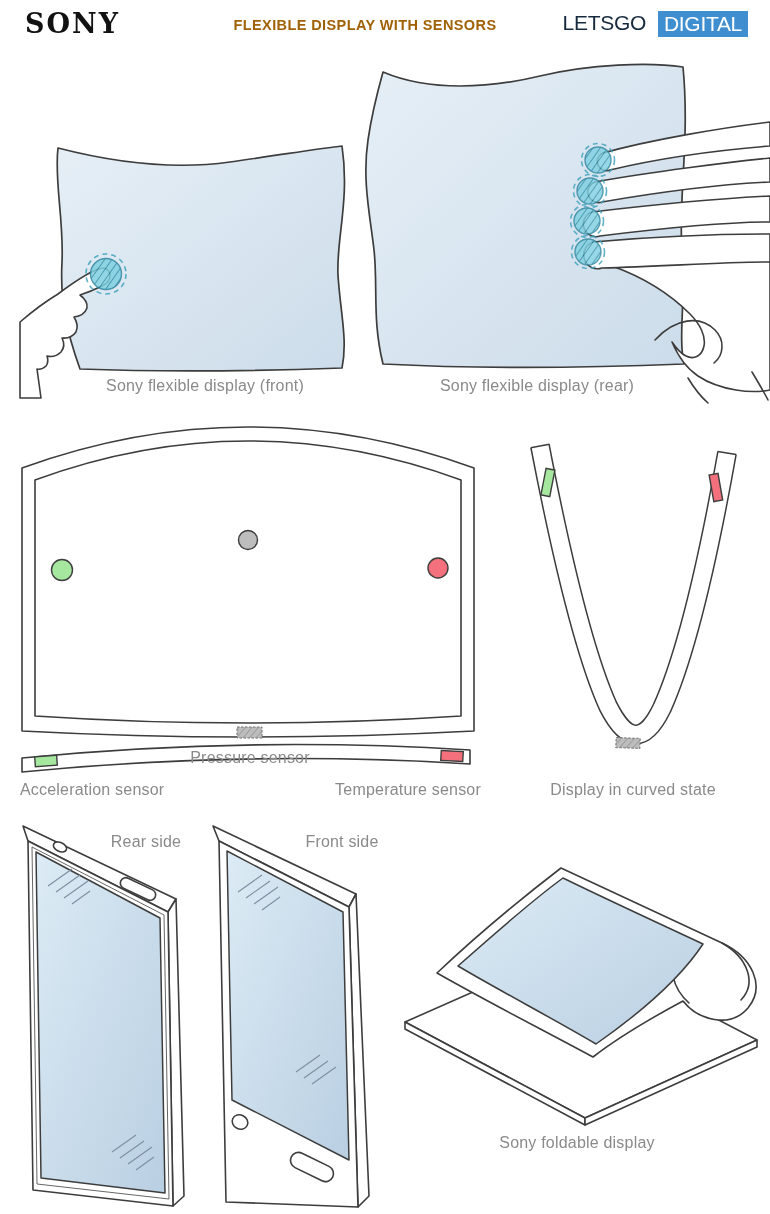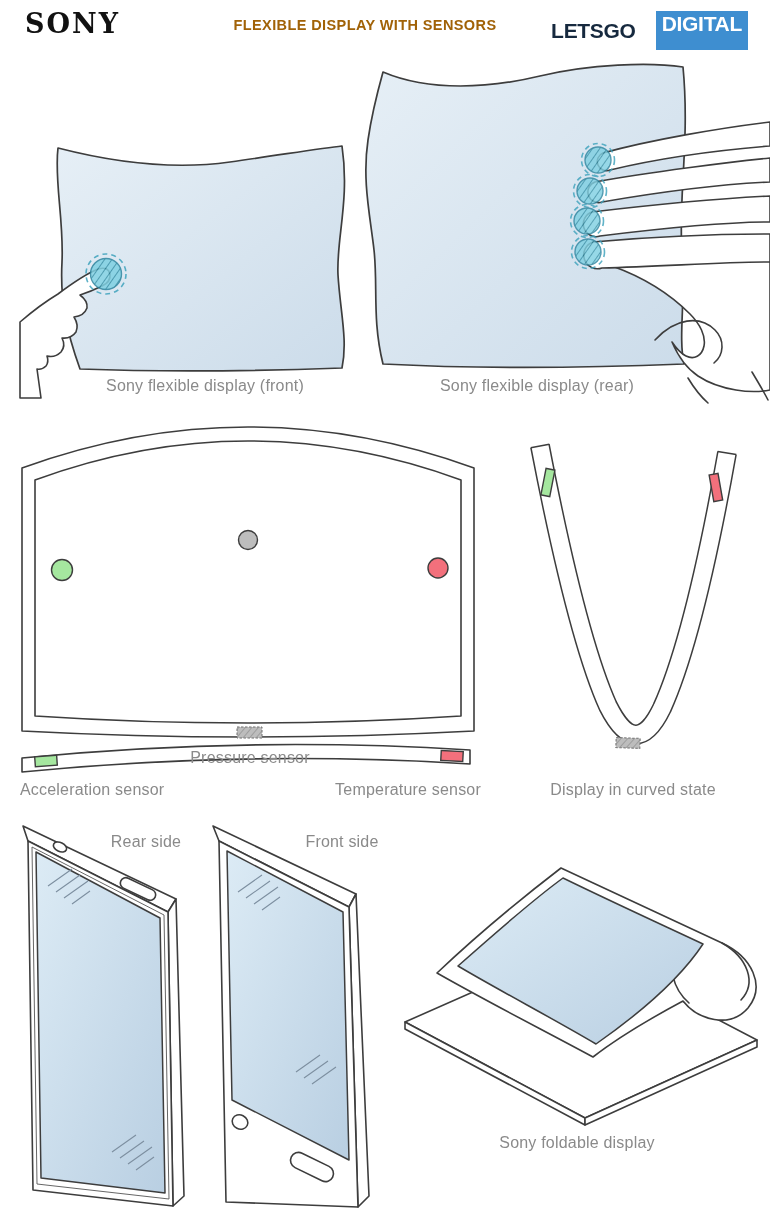--- a/index.html
+++ b/index.html
@@ -5,24 +5,24 @@
   html,body{margin:0;padding:0;background:#ffffff;}
   body{width:770px;height:1214px;position:relative;overflow:hidden;
        font-family:"Liberation Sans",sans-serif;}
   .header{position:absolute;left:0;top:0;width:770px;height:50px;}
   .sony{position:absolute;left:25px;top:8px;
         font-family:"DejaVu Serif","Liberation Serif",serif;
         font-weight:900;font-size:27px;letter-spacing:2px;color:#111;}
   .title{position:absolute;left:365px;top:17px;transform:translateX(-50%);
          font-size:14.5px;font-weight:bold;letter-spacing:.4px;color:#a16207;
          white-space:nowrap;}
-  .lgd{position:absolute;right:22px;top:11px;display:flex;align-items:center;
-       font-weight:bold;font-size:21px;letter-spacing:-.3px;}
+  .lgd{position:absolute;right:22px;top:11px;display:flex;align-items:flex-start;
+       font-weight:normal;font-size:21px;letter-spacing:-.3px;}
   .lgd1{color:var(--logo_navy);}
-  .lgd2{background:var(--logo_blue);color:#fff;padding:1px 6px 14px;margin-left:20px;}
+  .lgd2{background:var(--logo_blue);color:#fff;padding:1px 6px 1px;margin-left:12px;}
   svg.art{position:absolute;left:0;top:0;}
   .ln{fill:#ffffff;stroke:var(--line);stroke-width:1.6;stroke-linejoin:round;}
   .lnf{fill:none;stroke:var(--line);stroke-width:1.6;stroke-linecap:round;}
   .thin{fill:none;stroke:#555;stroke-width:.9;}
   .cap{font-family:"Liberation Sans",sans-serif;font-size:16px;
        fill:var(--caption);letter-spacing:.2px;}
   .sheet{fill:url(#gradSheet);stroke:var(--line);stroke-width:1.7;stroke-linejoin:round;}
   .screen{fill:url(#gradScreen);stroke:var(--line);stroke-width:1.5;stroke-linejoin:round;}
   .dotg{fill:var(--sensor_green);stroke:var(--line);stroke-width:1.4;}
   .dotr{fill:var(--sensor_red);stroke:var(--line);stroke-width:1.4;}

